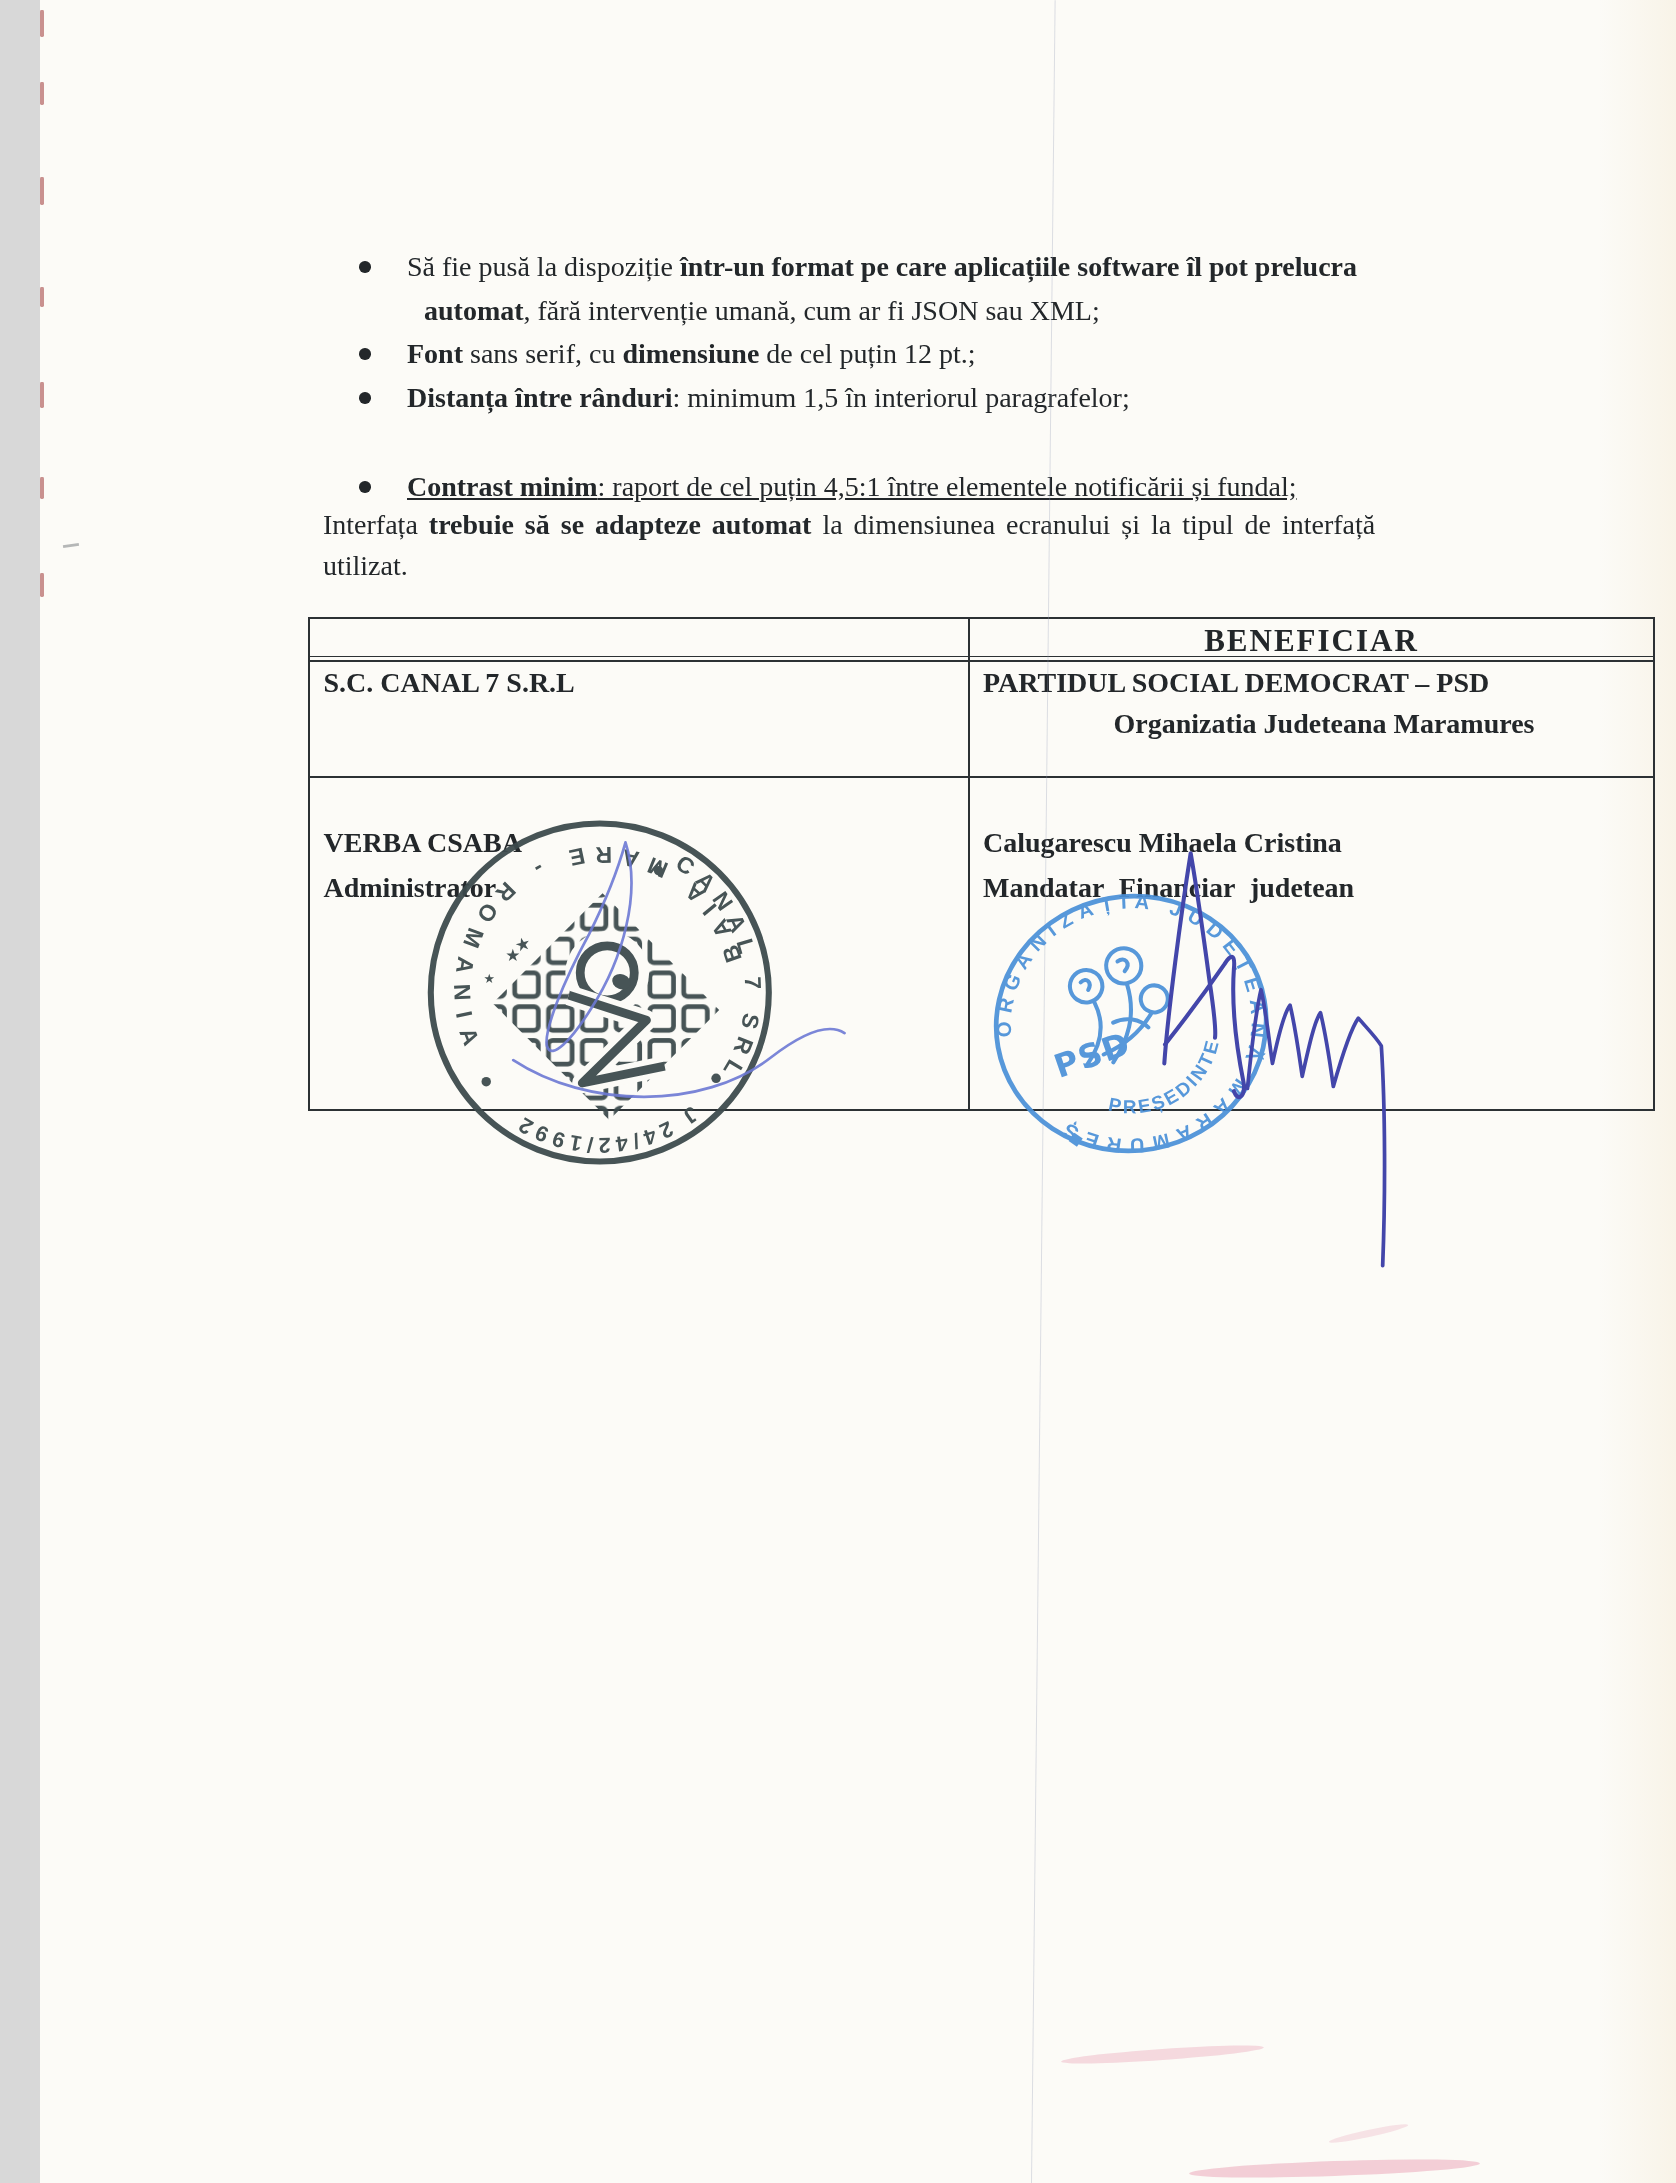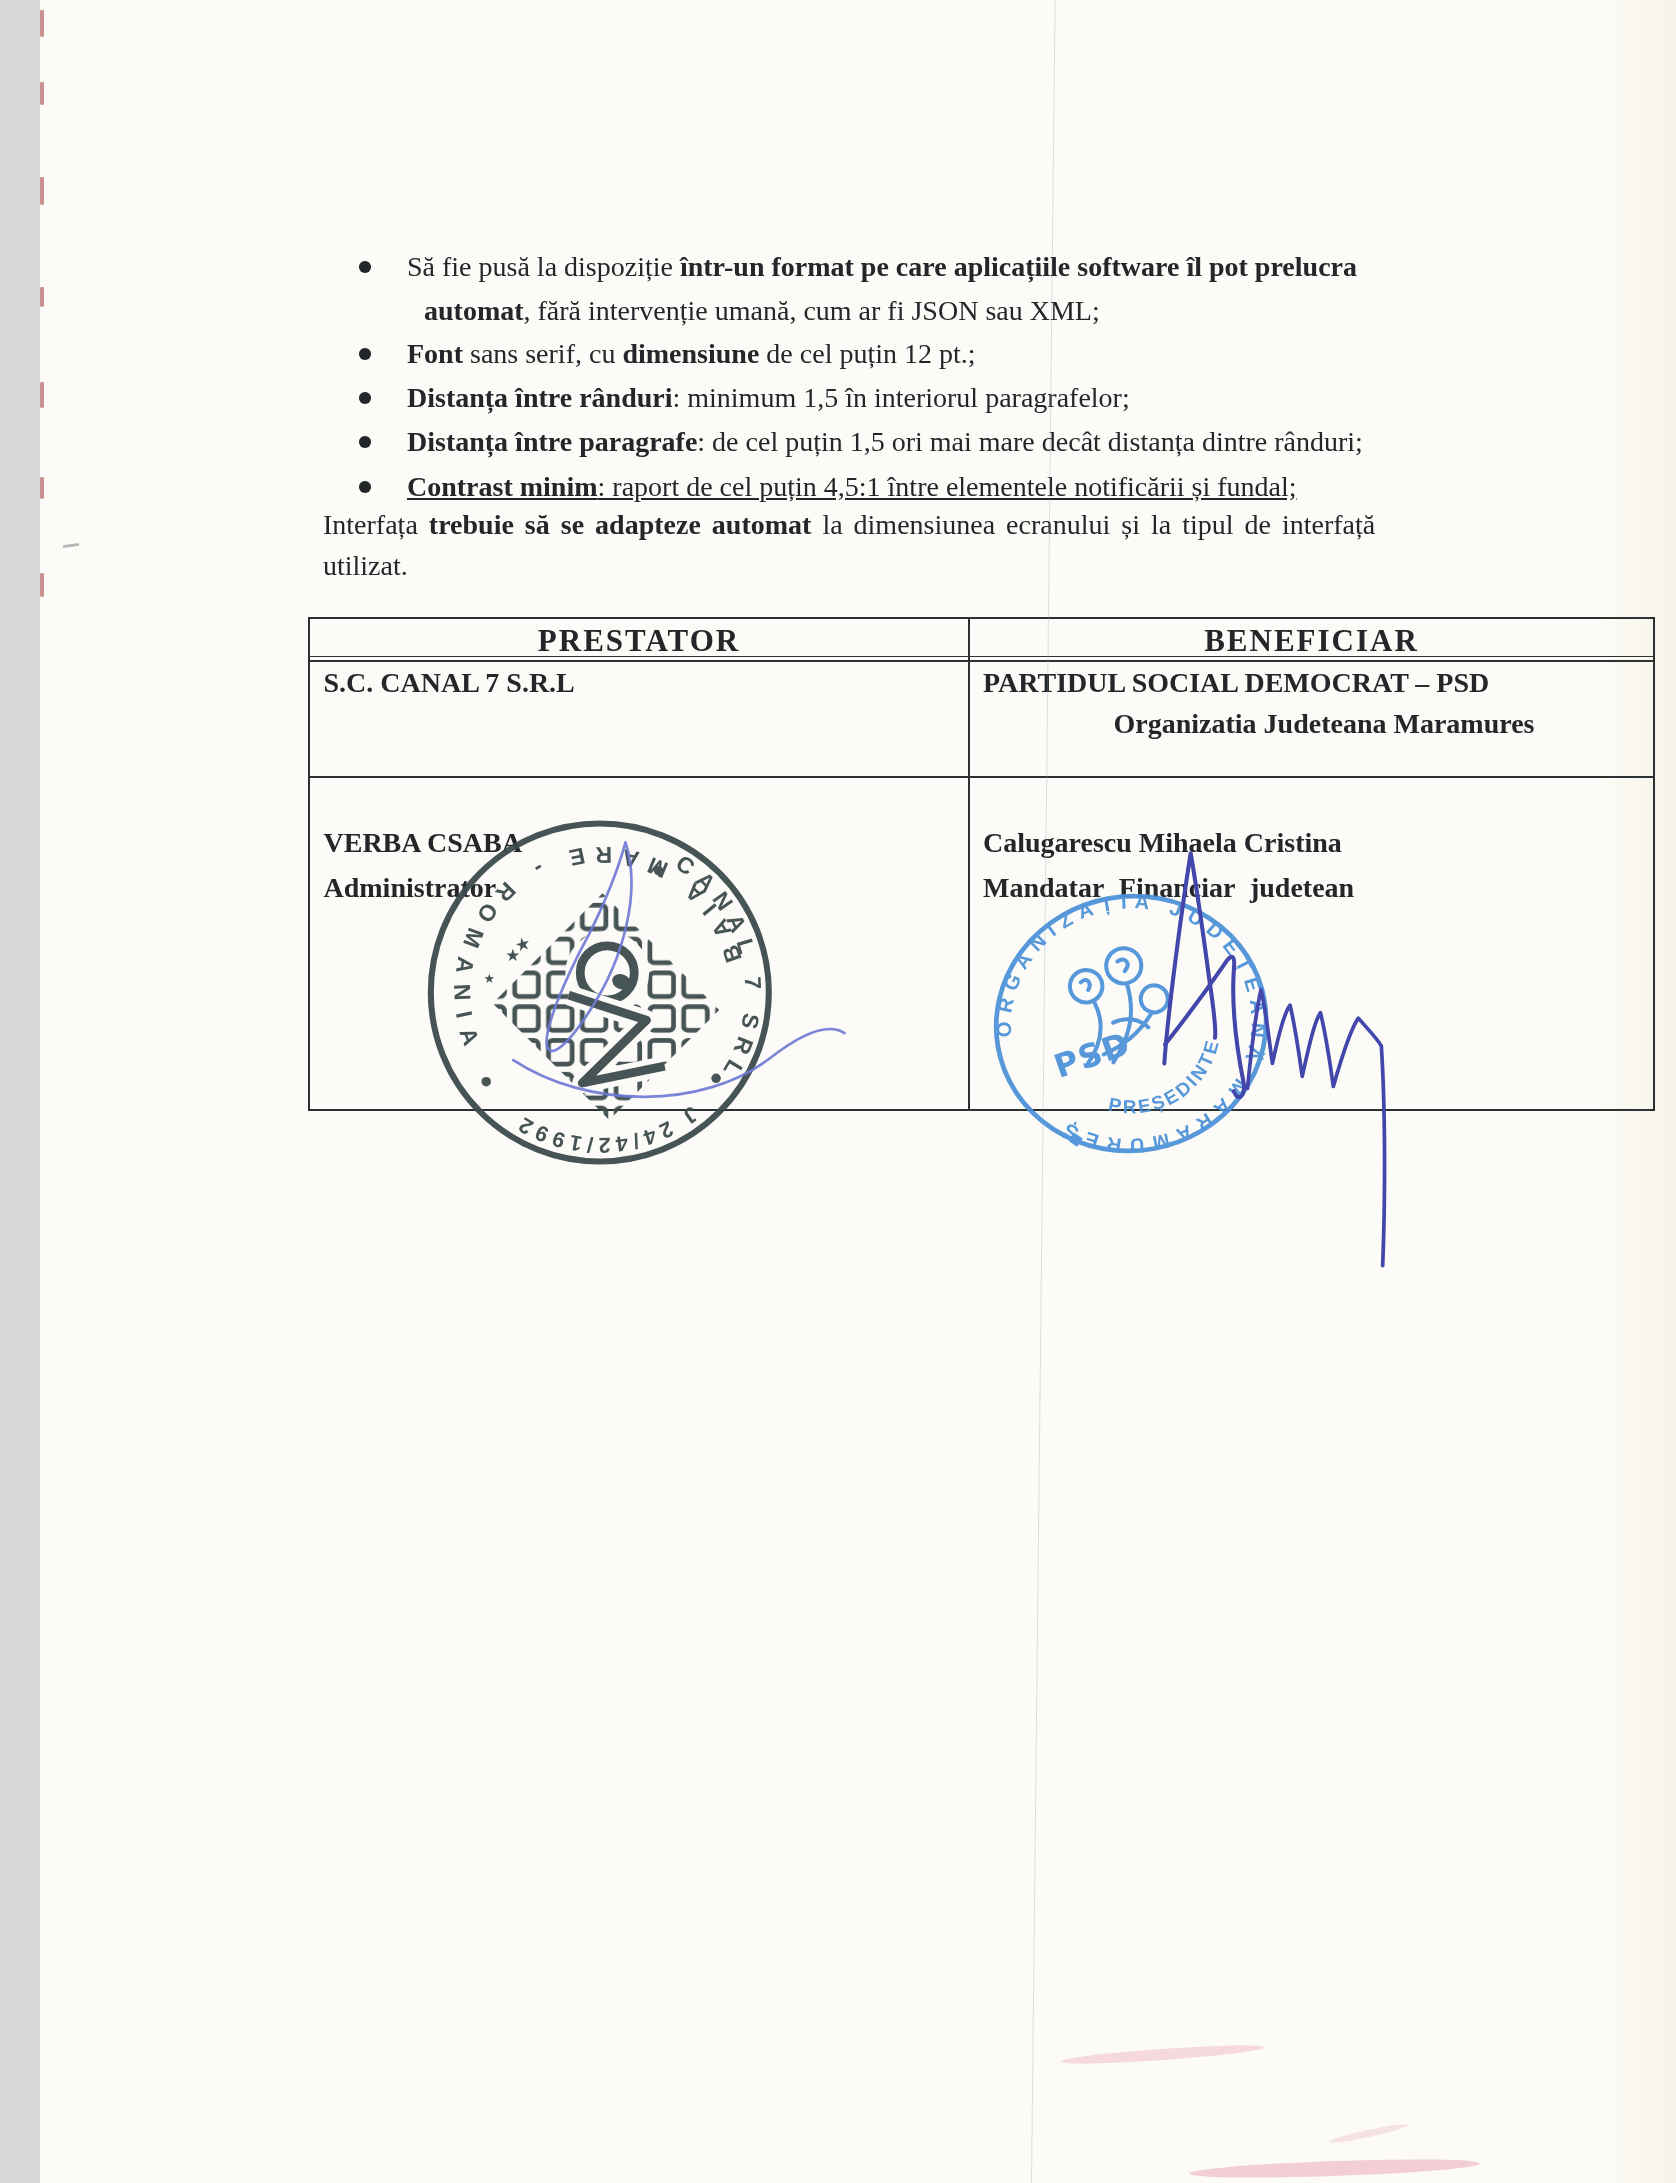--- a/index.html
+++ b/index.html
@@ -41,31 +41,29 @@
   svg.overlay{position:absolute; left:0; top:0; pointer-events:none;}
 </style>
 </head>
 <body>
 
 <div class="page">
 
   <div class="bullet b1"><span class="dot"></span><span class="seg">Să fie pusă la dispoziție </span><span class="seg-b">într-un format pe care aplicațiile software îl pot prelucra</span><br><span class="seg-b">automat</span><span class="seg">, fără intervenție umană, cum ar fi JSON sau XML;</span></div>
   <div class="bullet b2"><span class="dot"></span><span class="seg-b">Font</span><span class="seg"> sans serif, cu </span><span class="seg-b">dimensiune</span><span class="seg"> de cel puțin 12 pt.;</span></div>
   <div class="bullet b3"><span class="dot"></span><span class="seg-b">Distanța între rânduri</span><span class="seg">: minimum 1,5 în interiorul paragrafelor;</span></div>
-  <div class="bullet b4"><span class="dot"></span><span class="seg-b">Distanța între paragrafe</span><span class="seg">: de cel puțin 1,5 ori mai mare decât distanța dintre rânduri;</span></div>
   <div class="bullet b5"><span class="dot"></span><span class="seg-b">Contrast minim</span><span class="seg">: raport de cel puțin 4,5:1 între elementele notificării și fundal;</span></div>
 
   <div class="closing"><span class="seg">Interfața </span><span class="seg-b">trebuie să se adapteze automat</span><span class="seg"> la dimensiunea ecranului și la tipul de interfață</span><br><span class="seg">utilizat.</span></div>
 
   <div class="tbl">
     <div class="vline"></div>
     <div class="hl1"></div>
     <div class="hl2"></div>
     <div class="hl3"></div>
-    <div class="th c1">PRESTATOR</div>
     <div class="th c2">BENEFICIAR</div>
     <div class="cell" id="r1c1">S.C. CANAL 7 S.R.L</div>
     <div class="cell" id="r1c2a">PARTIDUL SOCIAL DEMOCRAT – PSD</div>
     <div class="cell" id="r1c2b">Organizatia Judeteana Maramures</div>
     <div class="cell small-lh" id="r2c1">
       <div>VERBA CSABA</div>
       <div>Administrator</div>
     </div>
     <div class="cell small-lh" id="r2c2">
       <div>Calugarescu Mihaela Cristina</div>

